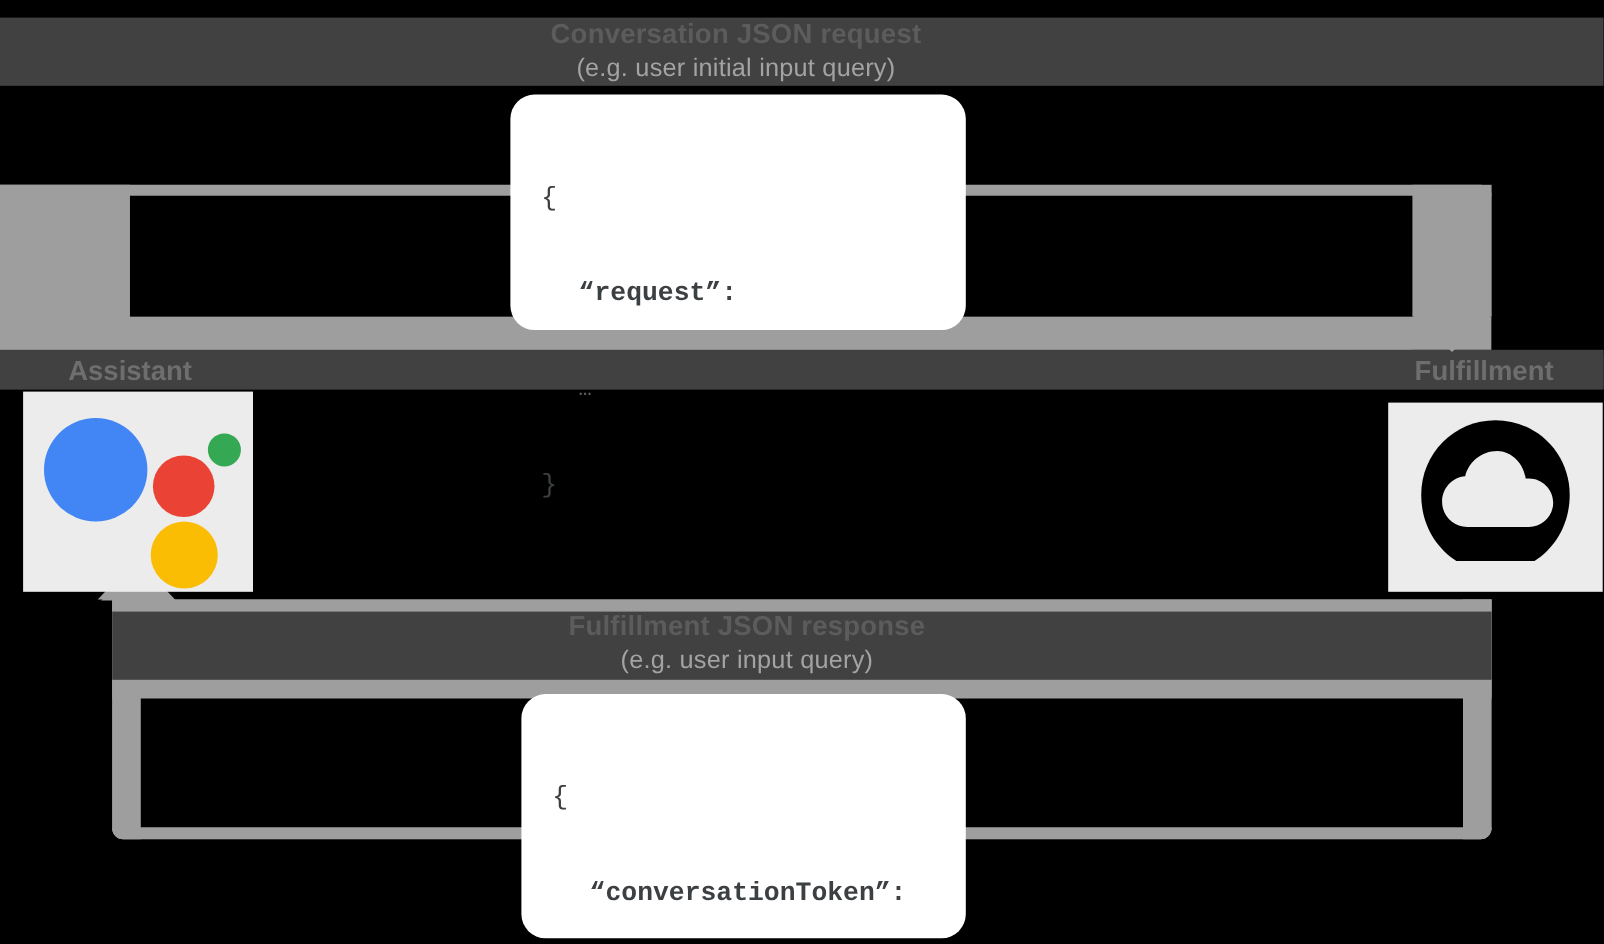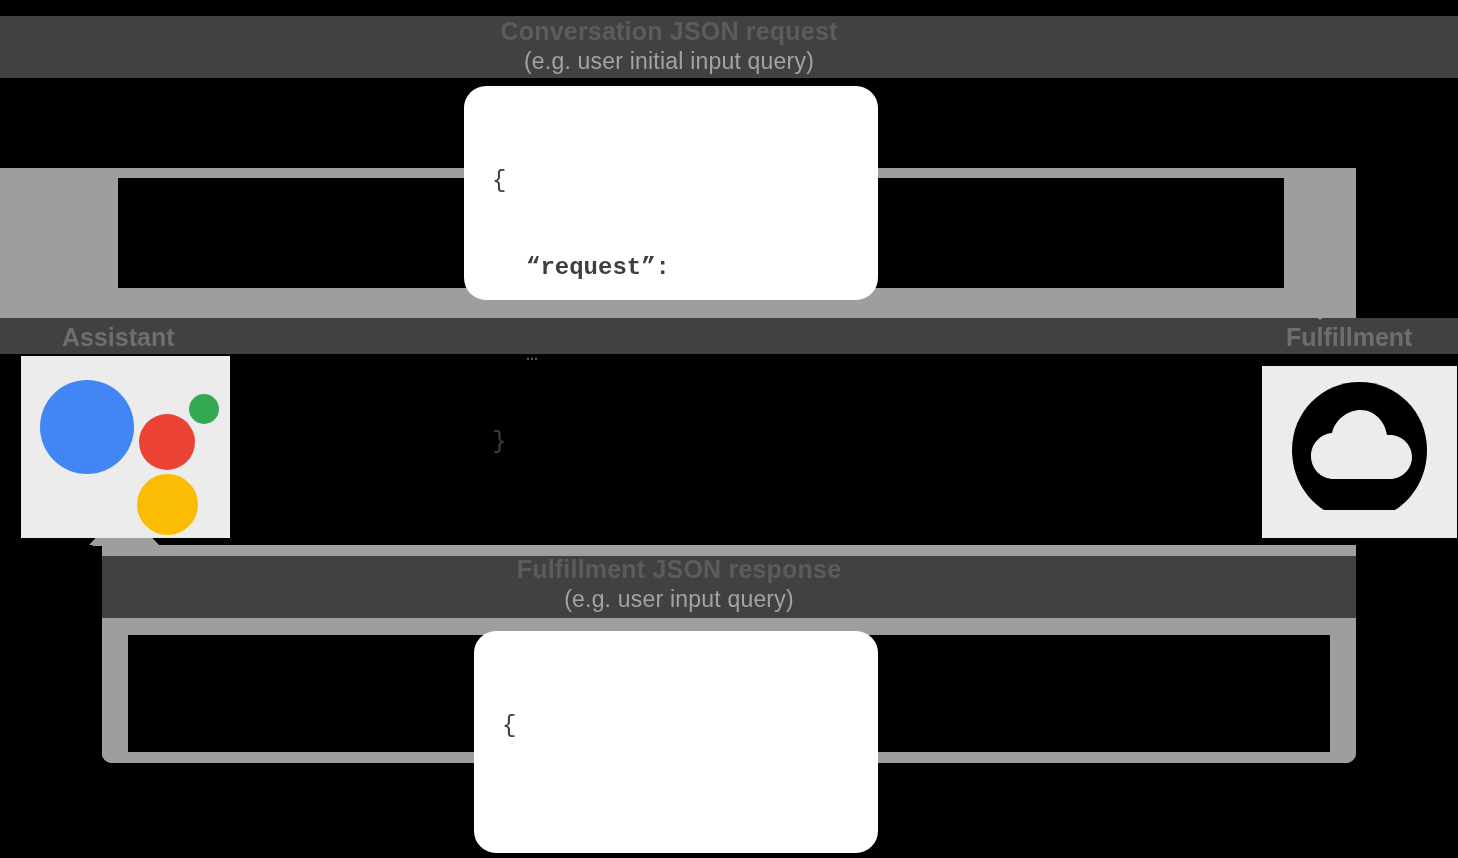--- a/index.html
+++ b/index.html
@@ -241,20 +241,21 @@
 
   <div class="json-card" id="json-request-card">
     <span class="json-line brace">{</span>
     <span class="json-line indent">“request”:</span>
     <span class="json-line ellipsis">…</span>
     <span class="json-line brace">}</span>
   </div>
 
   <div class="json-card" id="json-response-card">
     <span class="json-line brace">{</span>
+    <span class="json-line indent">“conversationToken”:</span>
     
     
     
   </div>
 
   <div id="assistant-tile">
     <span class="dot" id="dot-blue"></span>
     <span class="dot" id="dot-red"></span>
     <span class="dot" id="dot-green"></span>
     <span class="dot" id="dot-yellow"></span>

